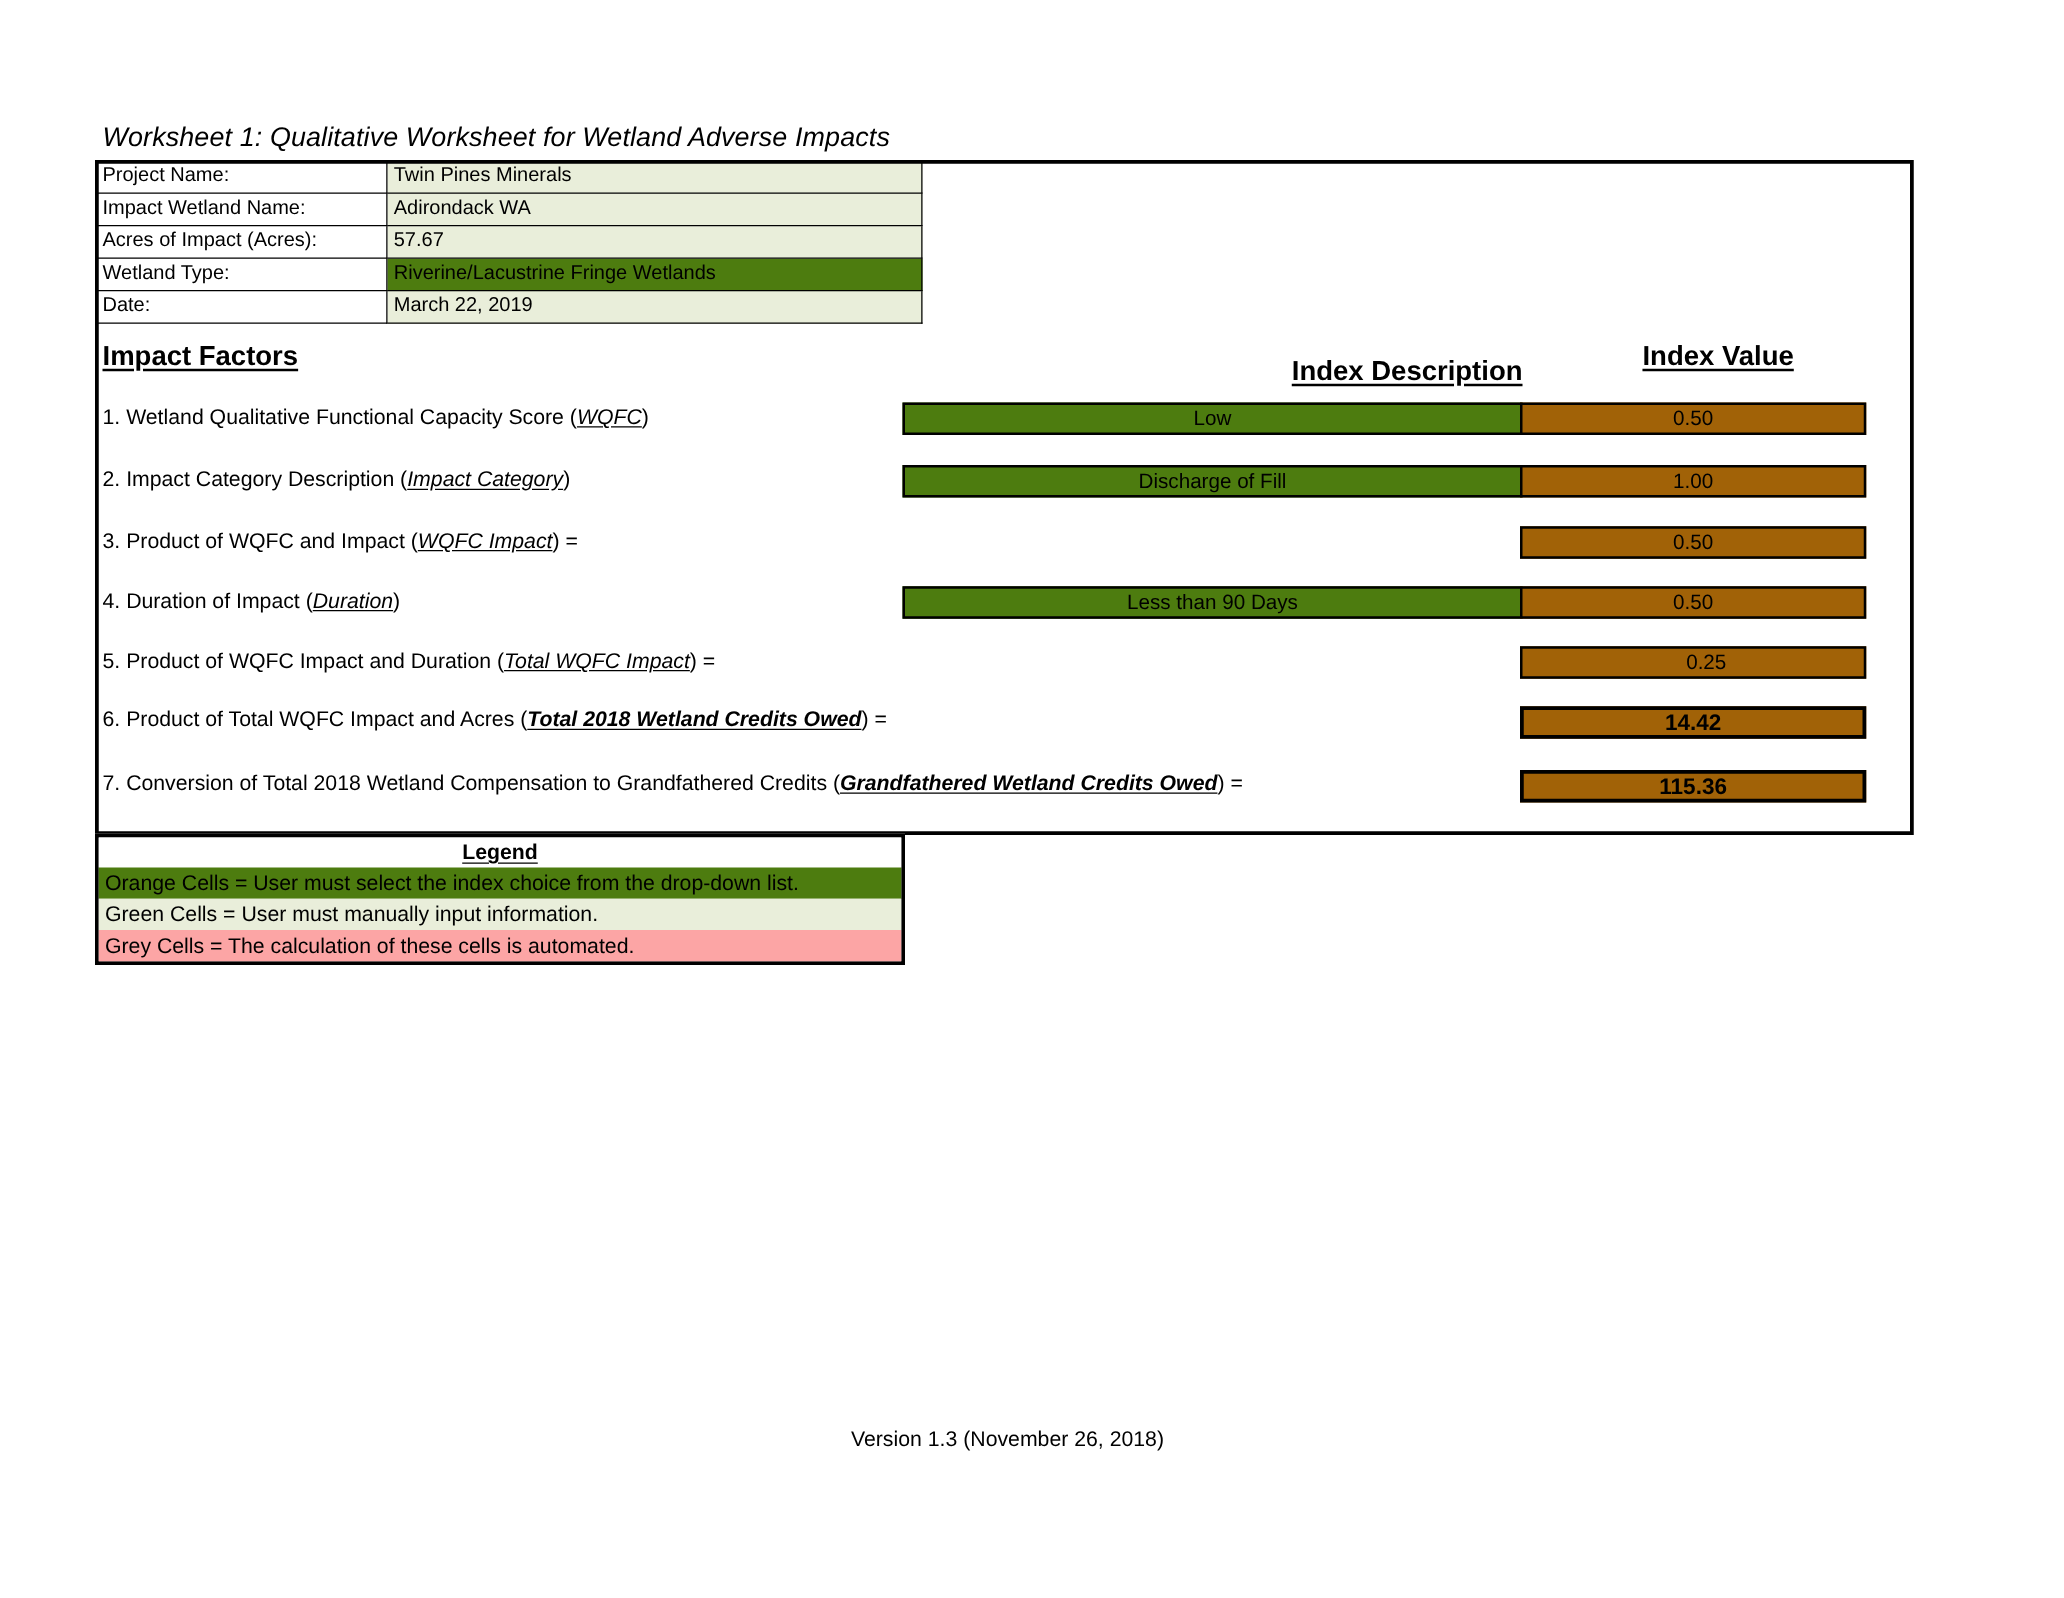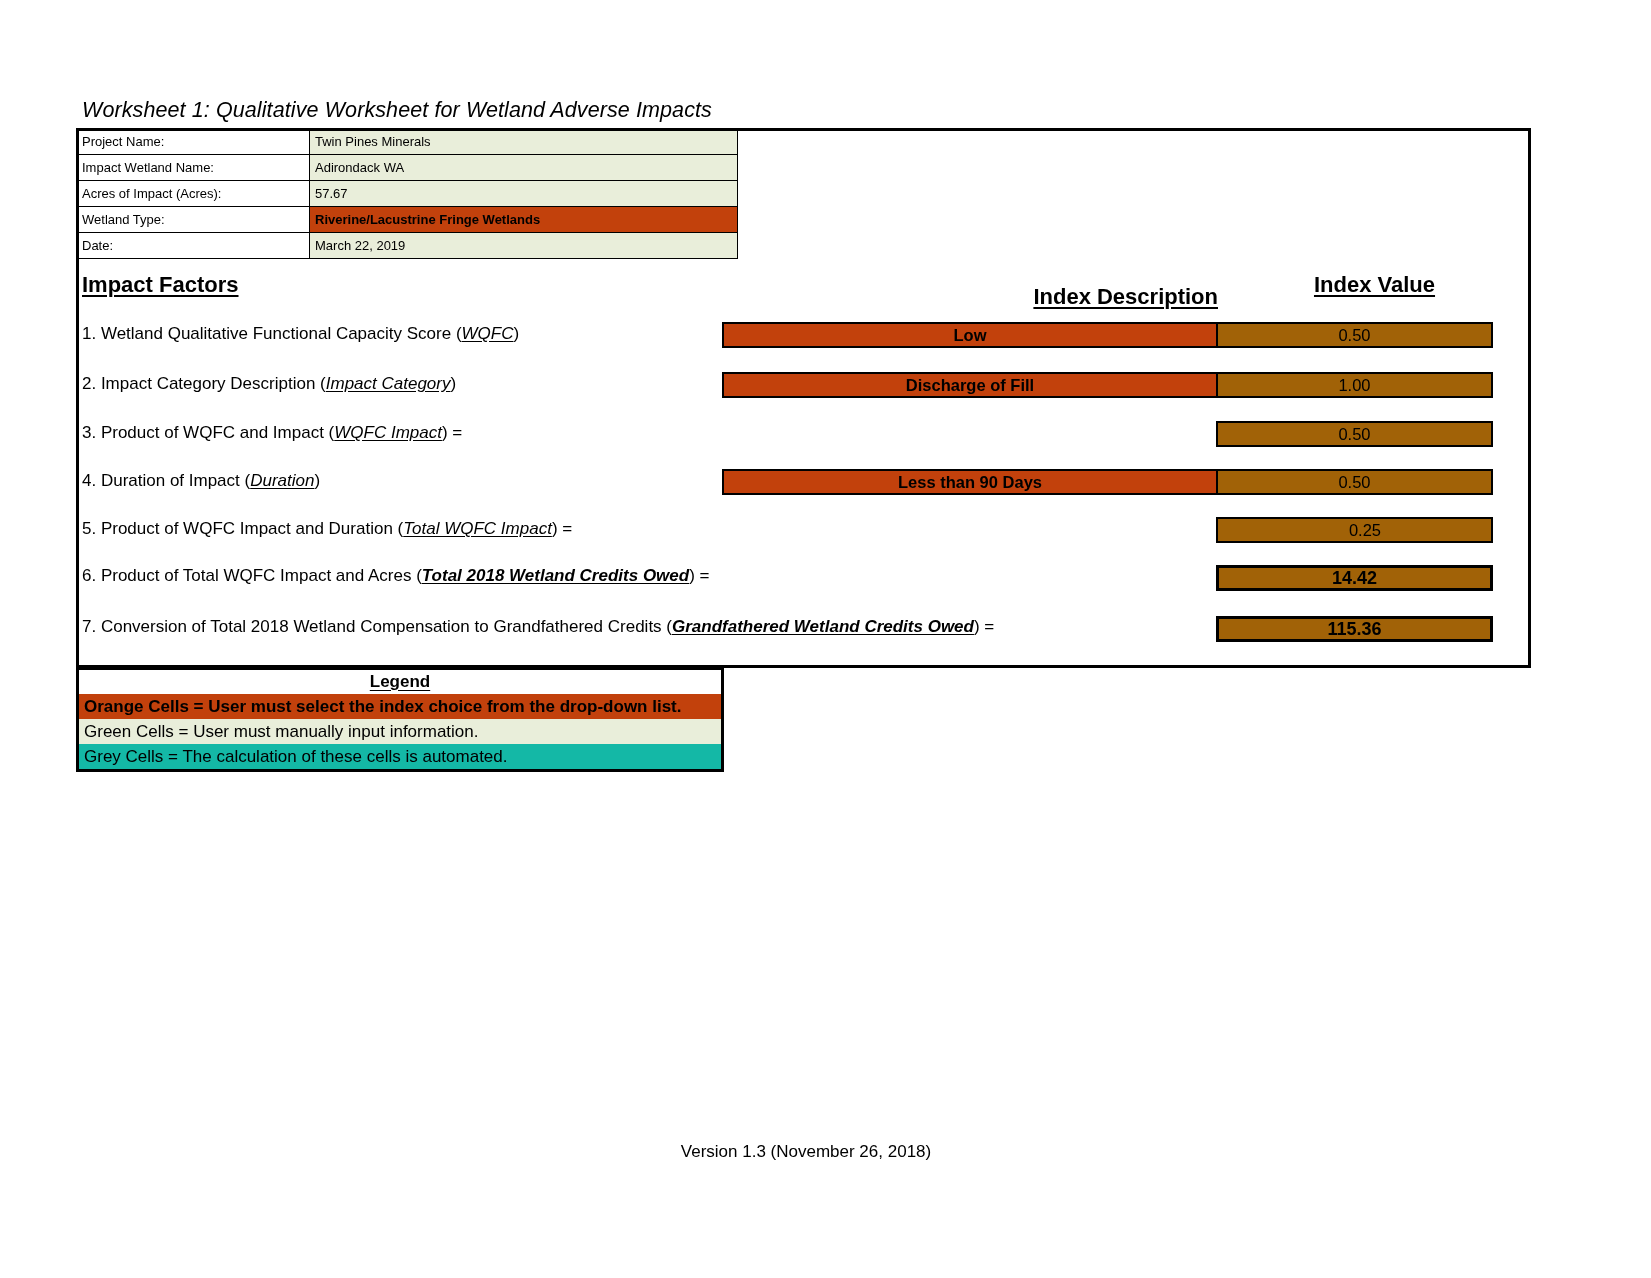--- a/index.html
+++ b/index.html
@@ -31,31 +31,31 @@
   .info-table {
     position: absolute;
     left: 76px;
     top: 128px;
     border-collapse: collapse;
     table-layout: fixed;
   }
   .info-table td {
     border: 1.6px solid #000000;
     height: 24px;
-    font-size: 13px;
+    font-size: 16px;
     padding: 0 4px 1px 5px;
     vertical-align: middle;
     line-height: 1;
     white-space: nowrap;
   }
   .info-label { width: 223px; background: #ffffff; }
   .info-value { width: 418px; }
   .fill-green  { background: #e9eeda; }
-  .fill-orange { background: #c2410c; font-weight: bold; }
-  .fill-grey   { background: #14b8a6; }
+  .fill-orange { background: #4d7c0f; }
+  .fill-grey   { background: #fca5a5; }
 
   
   .main-box {
     position: absolute;
     left: 76px;
     top: 128px;
     width: 1455px;
     height: 540px;
     border: 3px solid #000000;
     box-sizing: border-box;

